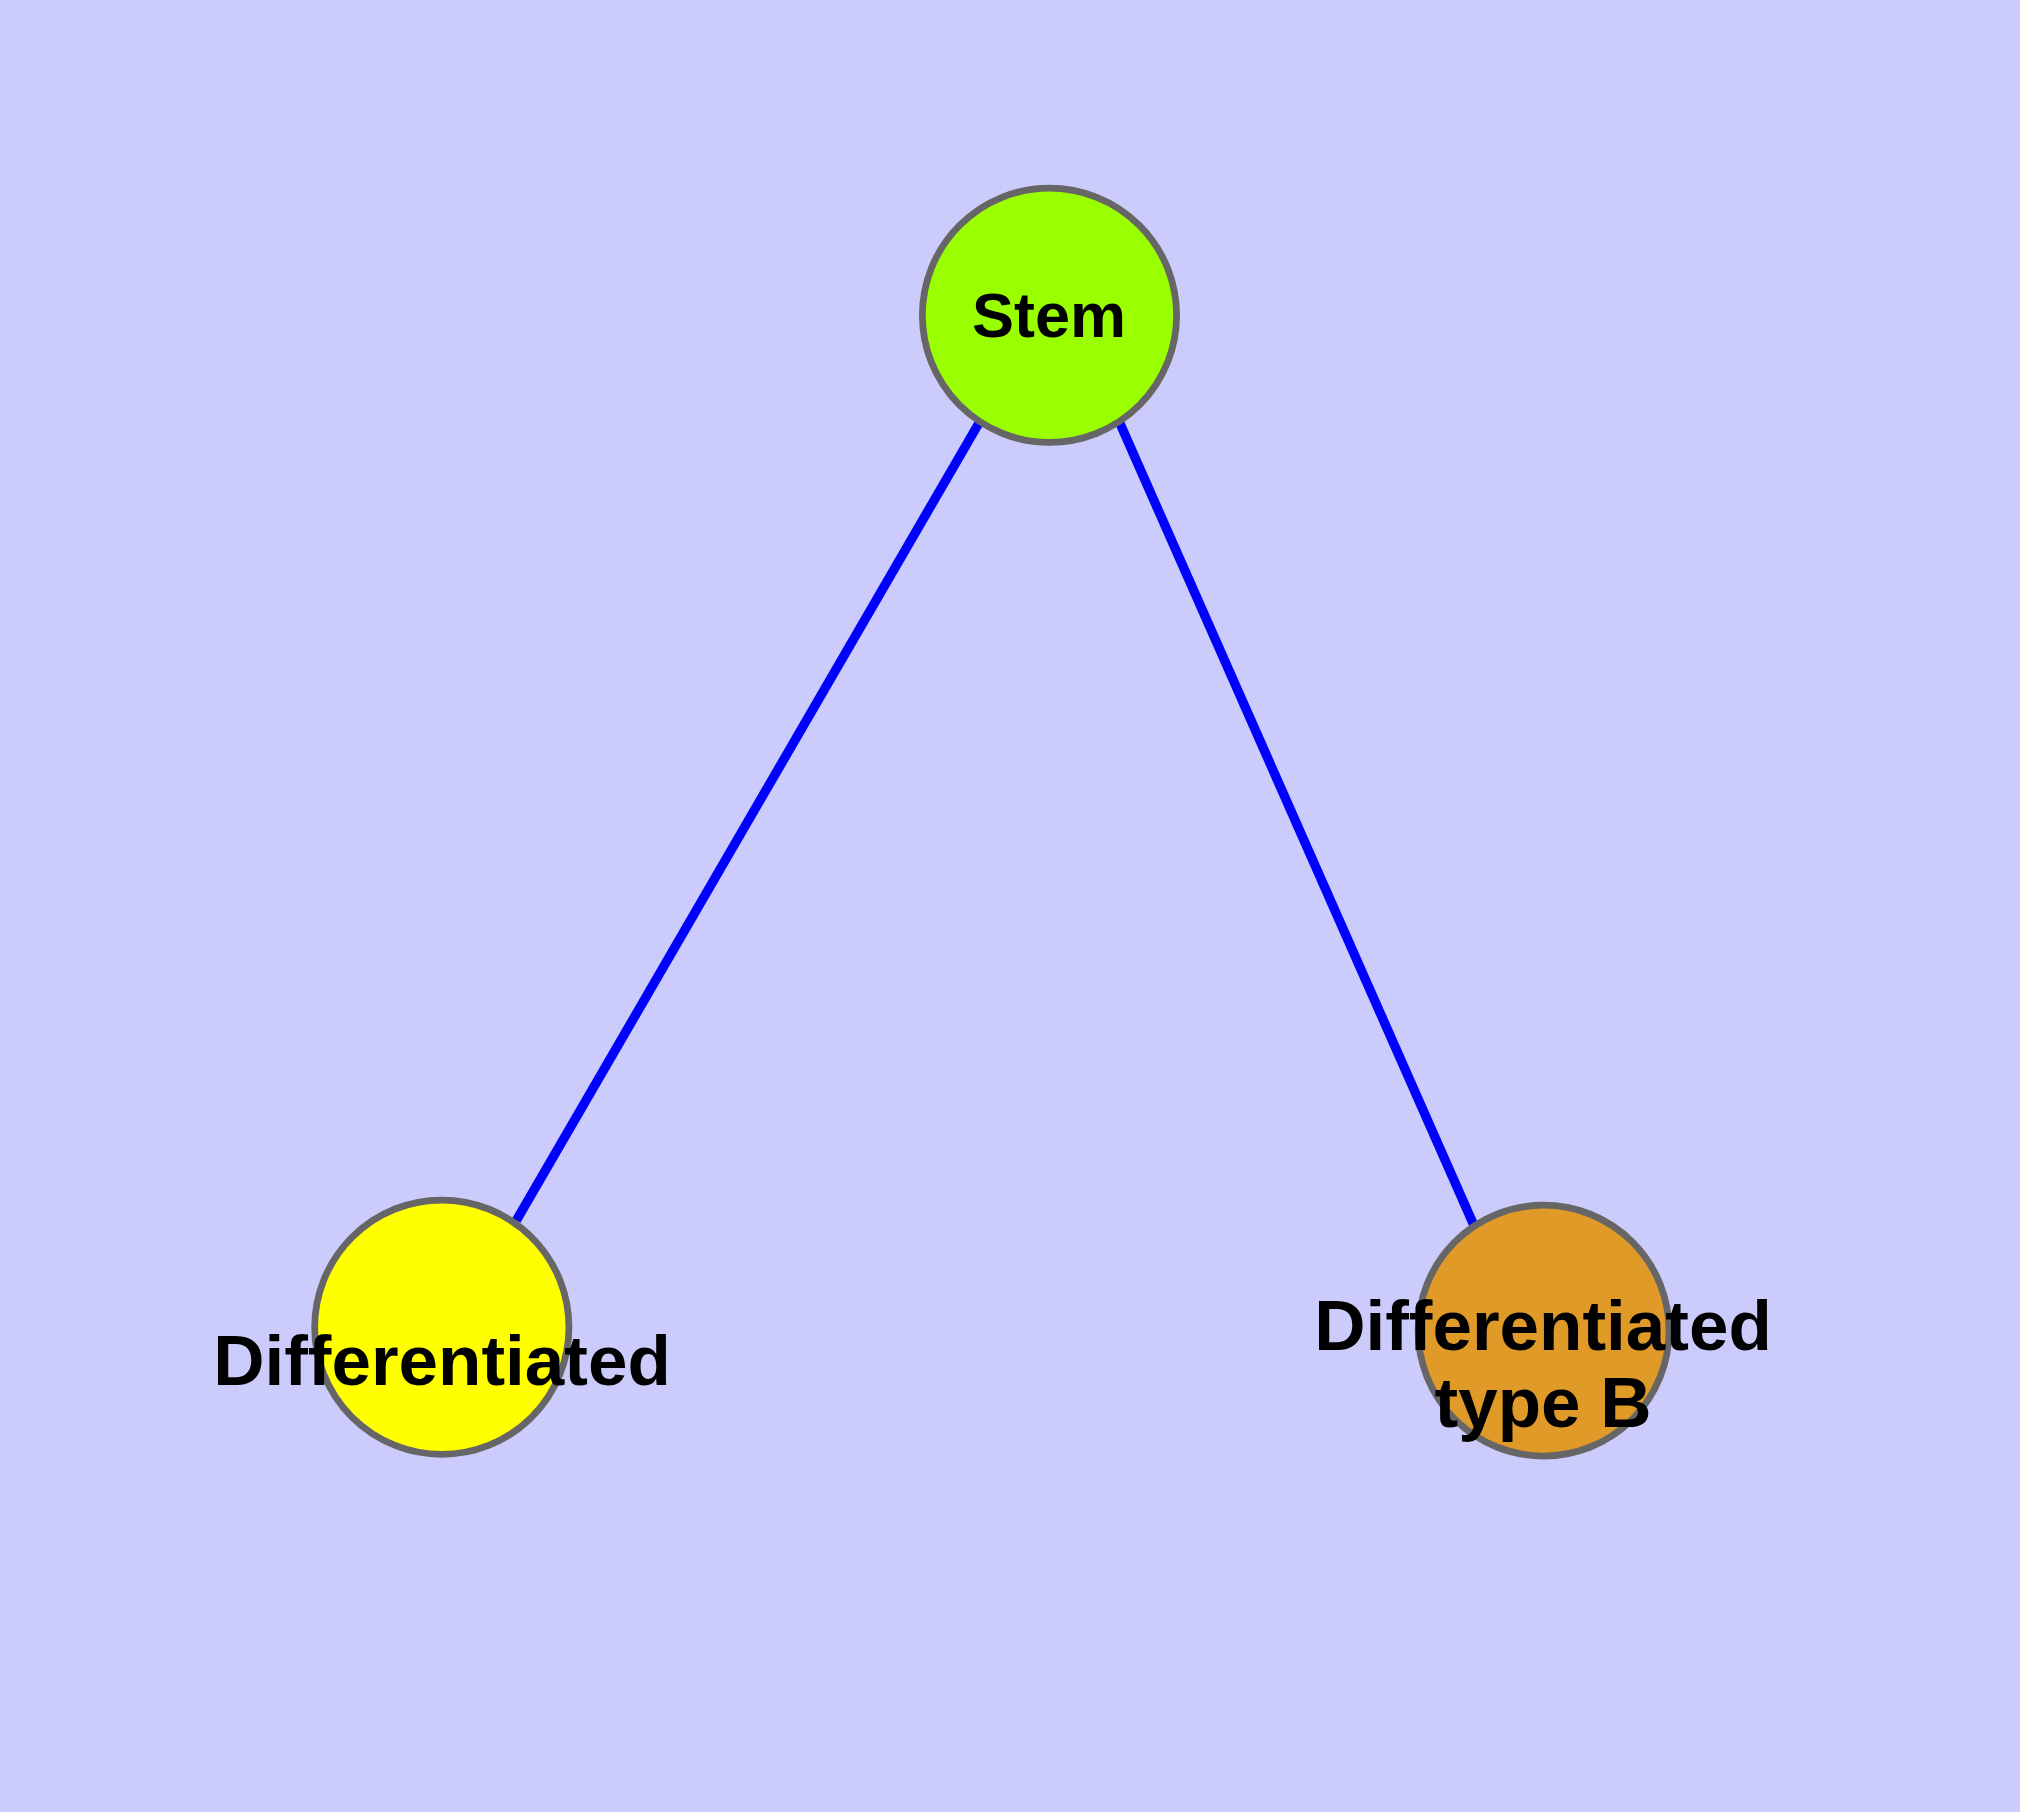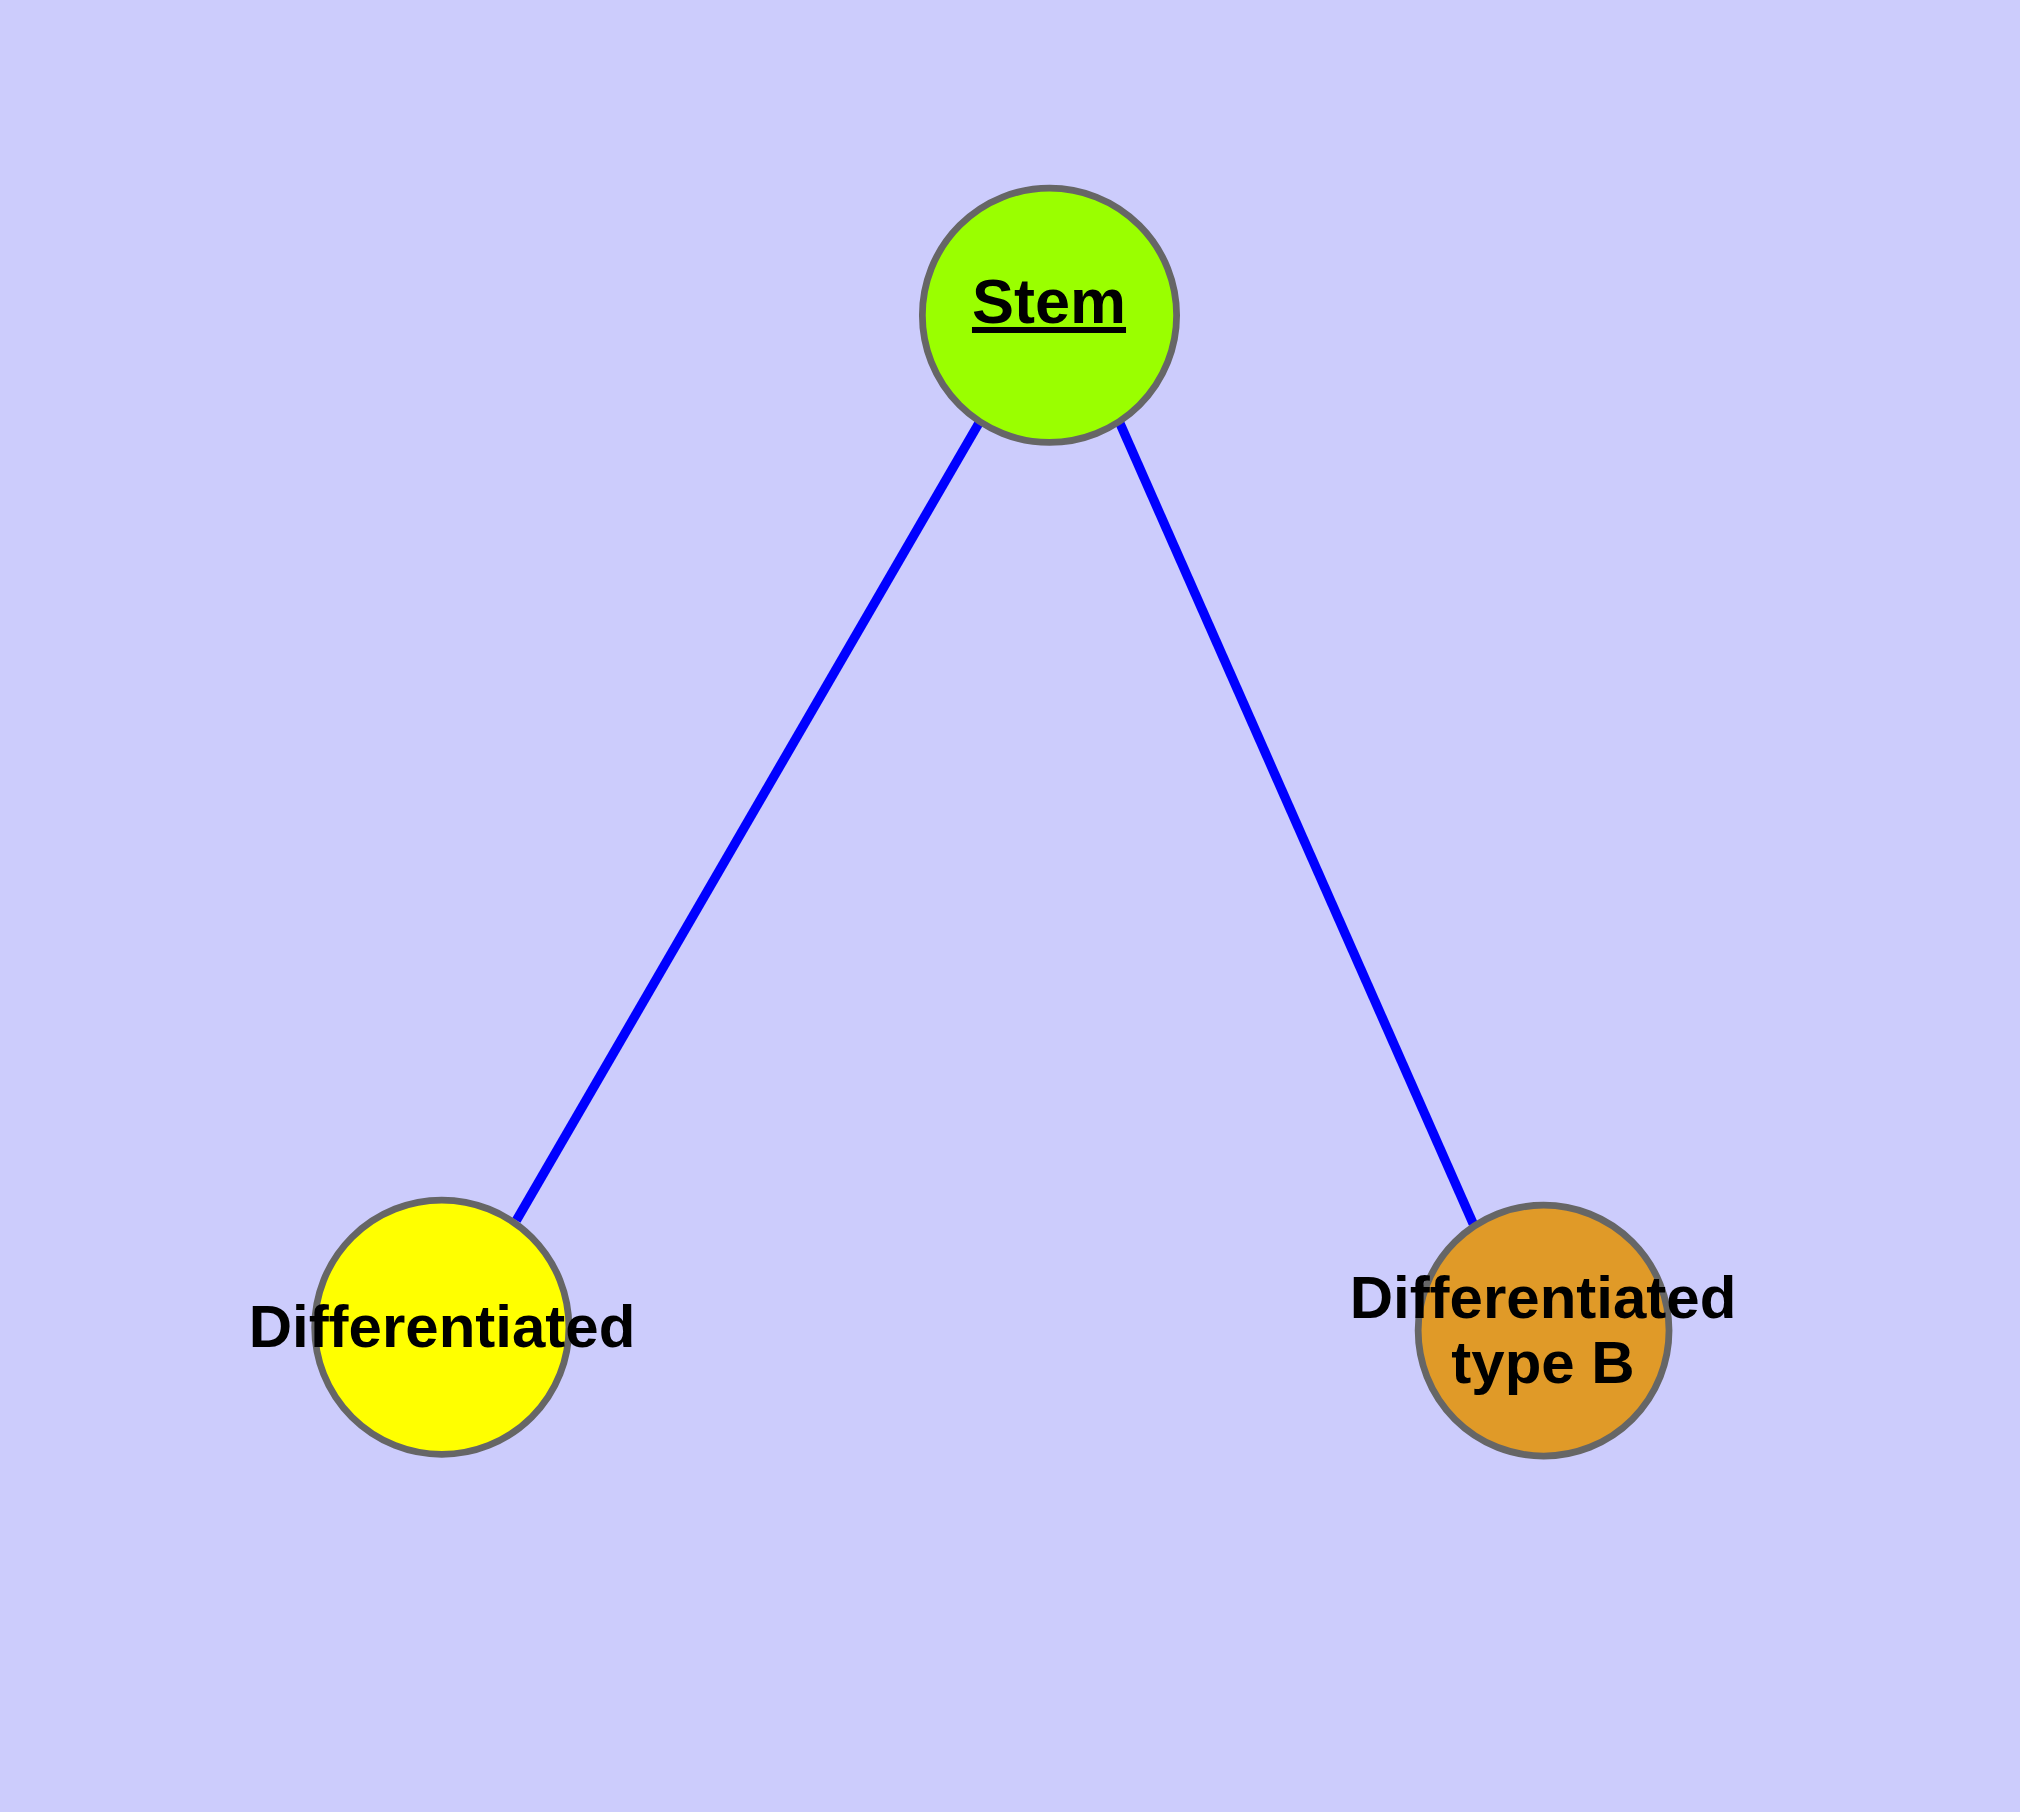--- a/index.html
+++ b/index.html
@@ -29,40 +29,41 @@
     text-align: center;
     white-space: pre;
     line-height: 1.08;
     pointer-events: none;
     transform: translate(-50%, -50%);
   }
   .node-label.root {
     font-size: 63px;
   }
   .node-label.leaf {
-    font-size: 60px;
+    font-size: 71px;
+    margin-top: 34px;
   }
 </style>
 </head>
 <body>
 
 <div id="canvas">
 
   <svg id="graph-svg" viewBox="0 0 2384 2138" xmlns="http://www.w3.org/2000/svg">
     <g id="edges-layer">
         <line x1="1156" y1="497" x2="609" y2="1440" stroke="#0000ff" stroke-width="11" stroke-linecap="butt"></line>
         <line x1="1320" y1="497" x2="1738" y2="1444" stroke="#0000ff" stroke-width="11" stroke-linecap="butt"></line>
       </g>
     <g id="nodes-layer">
         <circle cx="1238" cy="372" r="150" fill="#9aff00" stroke="#666666" stroke-width="8"></circle>
         <circle cx="521" cy="1566" r="150" fill="#ffff00" stroke="#666666" stroke-width="8"></circle>
         <circle cx="1821" cy="1570" r="148" fill="#e09a28" stroke="#666666" stroke-width="8"></circle>
       </g>
   </svg>
 
   <div id="labels-layer">
-      <div class="node-label root" style="left: 1049px; top: 301px; text-decoration: underline;"><div>Stem</div></div>
+      <div class="node-label root" style="left: 1049px; top: 315px;"><div>Stem</div></div>
       <div class="node-label leaf" style="left: 442px; top: 1327px;"><div>Differentiated</div></div>
       <div class="node-label leaf" style="left: 1543px; top: 1331px;"><div>Differentiated</div><div>type B</div></div>
     </div>
 
 </div>
 
 
 </body></html>

